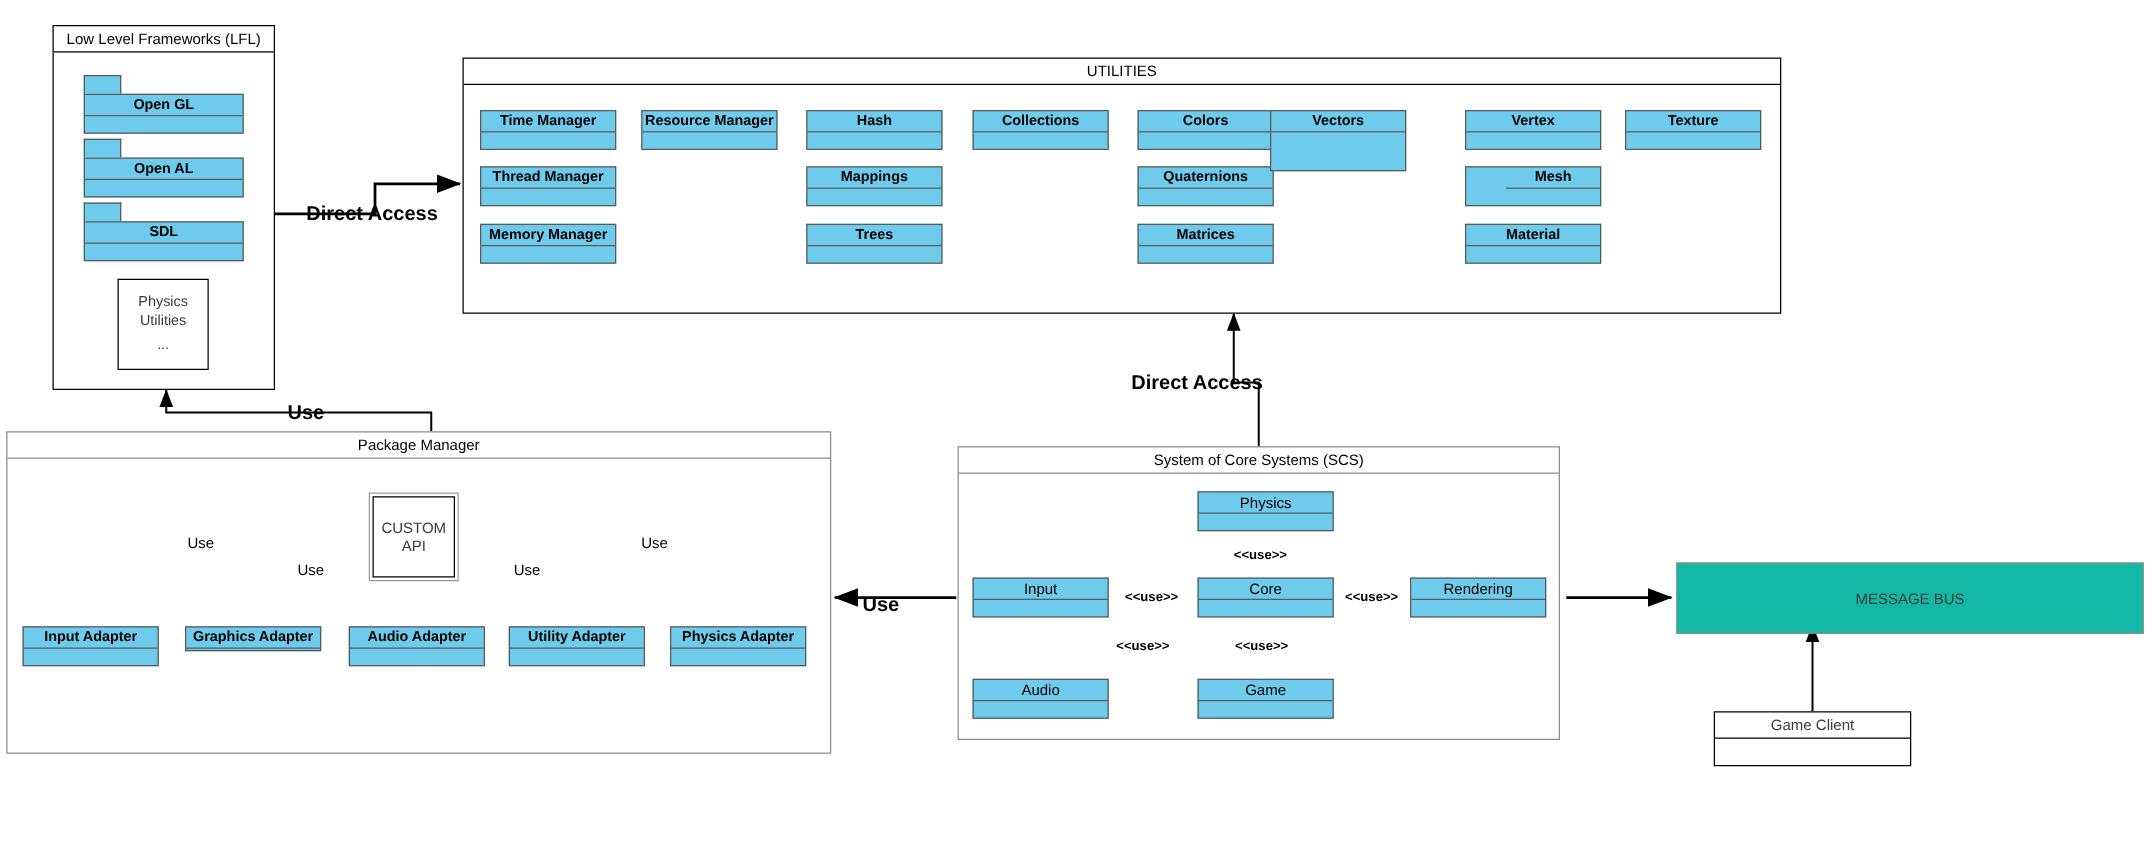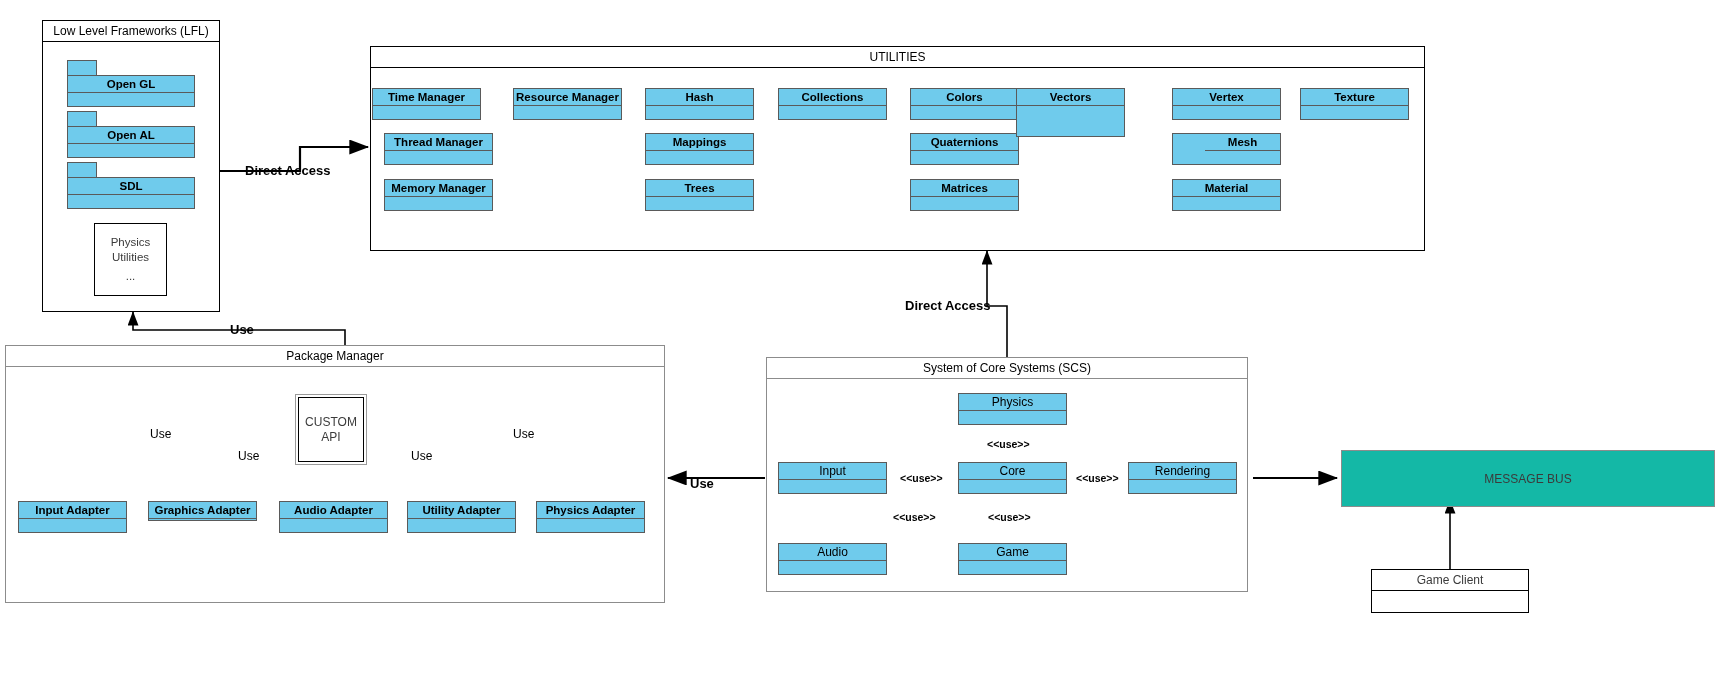--- a/index.html
+++ b/index.html
@@ -104,21 +104,21 @@
     font-size: 12px; color: #3b3b3b; line-height: 15px;
   }
 
   
   .elabel {
     position: absolute;
     font-size: 12px;
     color: #000;
     white-space: nowrap;
   }
-  .elabel.bold { font-weight: bold; font-size: 13px; }
+  .elabel.bold { font-weight: bold; font-size: 16px; }
   .elabel.use-uml { font-size: 10.5px; font-weight: bold; }
 
   svg.wires {
     position: absolute; left: 0; top: 0;
     width: 1721px; height: 688px;
     pointer-events: none;
   }
   .ln  { stroke: #000; stroke-width: 1.6; fill: none; }
   .ln-thick { stroke: #000; stroke-width: 2.2; fill: none; }
   .ln-dash { stroke: #000; stroke-width: 1.4; fill: none; stroke-dasharray: 6 5; }
@@ -196,21 +196,21 @@
   <div class="txtbox" style="left:94px; top:223px; width:73px; height:73px;">
     <div>Physics</div>
     <div>Utilities</div>
     <div style="margin-top:4px;">...</div>
   </div>
 
   <div class="pkg" style="left:370px; top:46px; width:1055px; height:205px;">
     <div class="pkg-title">UTILITIES</div>
   </div>
 
-  <div class="comp" style="left:372px; top:88px; width:109px; height:32px;">
+  <div class="comp" style="left:384px; top:88px; width:109px; height:32px;">
     <div class="comp-title">Time Manager</div>
     <div class="comp-body"></div>
   </div>
   <div class="comp" style="left:384px; top:133px; width:109px; height:32px;">
     <div class="comp-title">Thread Manager</div>
     <div class="comp-body"></div>
   </div>
   <div class="comp" style="left:384px; top:179px; width:109px; height:32px;">
     <div class="comp-title">Memory Manager</div>
     <div class="comp-body"></div>

